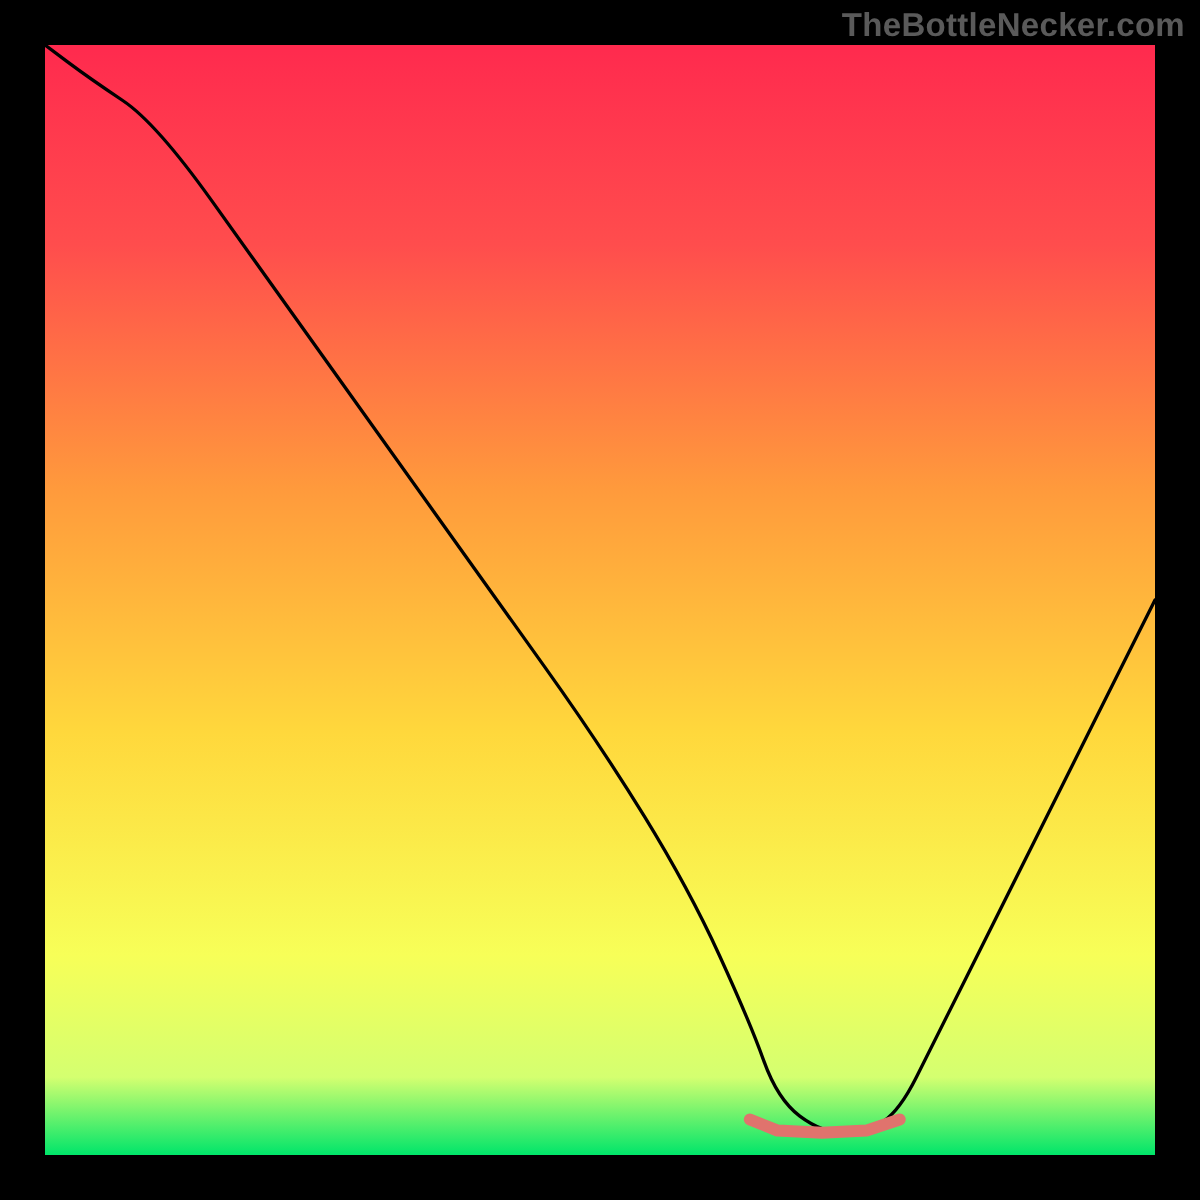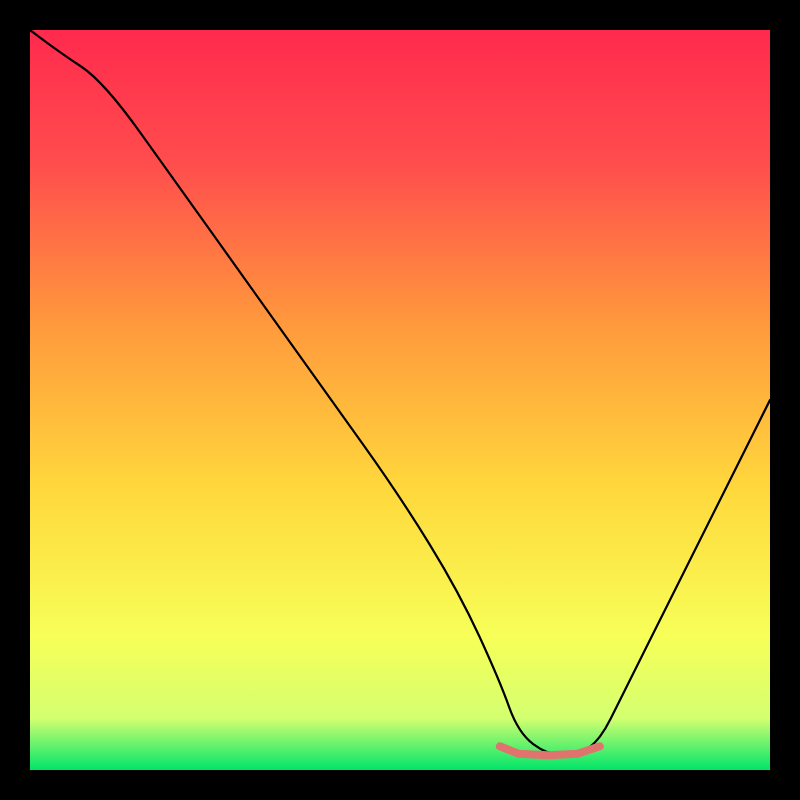--- a/index.html
+++ b/index.html
@@ -35,20 +35,21 @@
     height: 740px;
   }
   svg {
     display: block;
   }
 </style>
 </head>
 <body>
 
 <div class="frame">
+  <div class="watermark">TheBottleNecker.com</div>
 
   <div class="plot-wrap">
     <svg id="chart-svg" width="740" height="740" viewBox="0 0 740 740" preserveAspectRatio="none">
       <defs>
         <linearGradient id="bg-grad" x1="0" y1="0" x2="0" y2="1">
             <stop offset="0%" stop-color="#ff2a4e"></stop>
             <stop offset="18%" stop-color="#ff4d4d"></stop>
             <stop offset="40%" stop-color="#ff9a3c"></stop>
             <stop offset="62%" stop-color="#ffd83c"></stop>
             <stop offset="82%" stop-color="#f7ff58"></stop>

